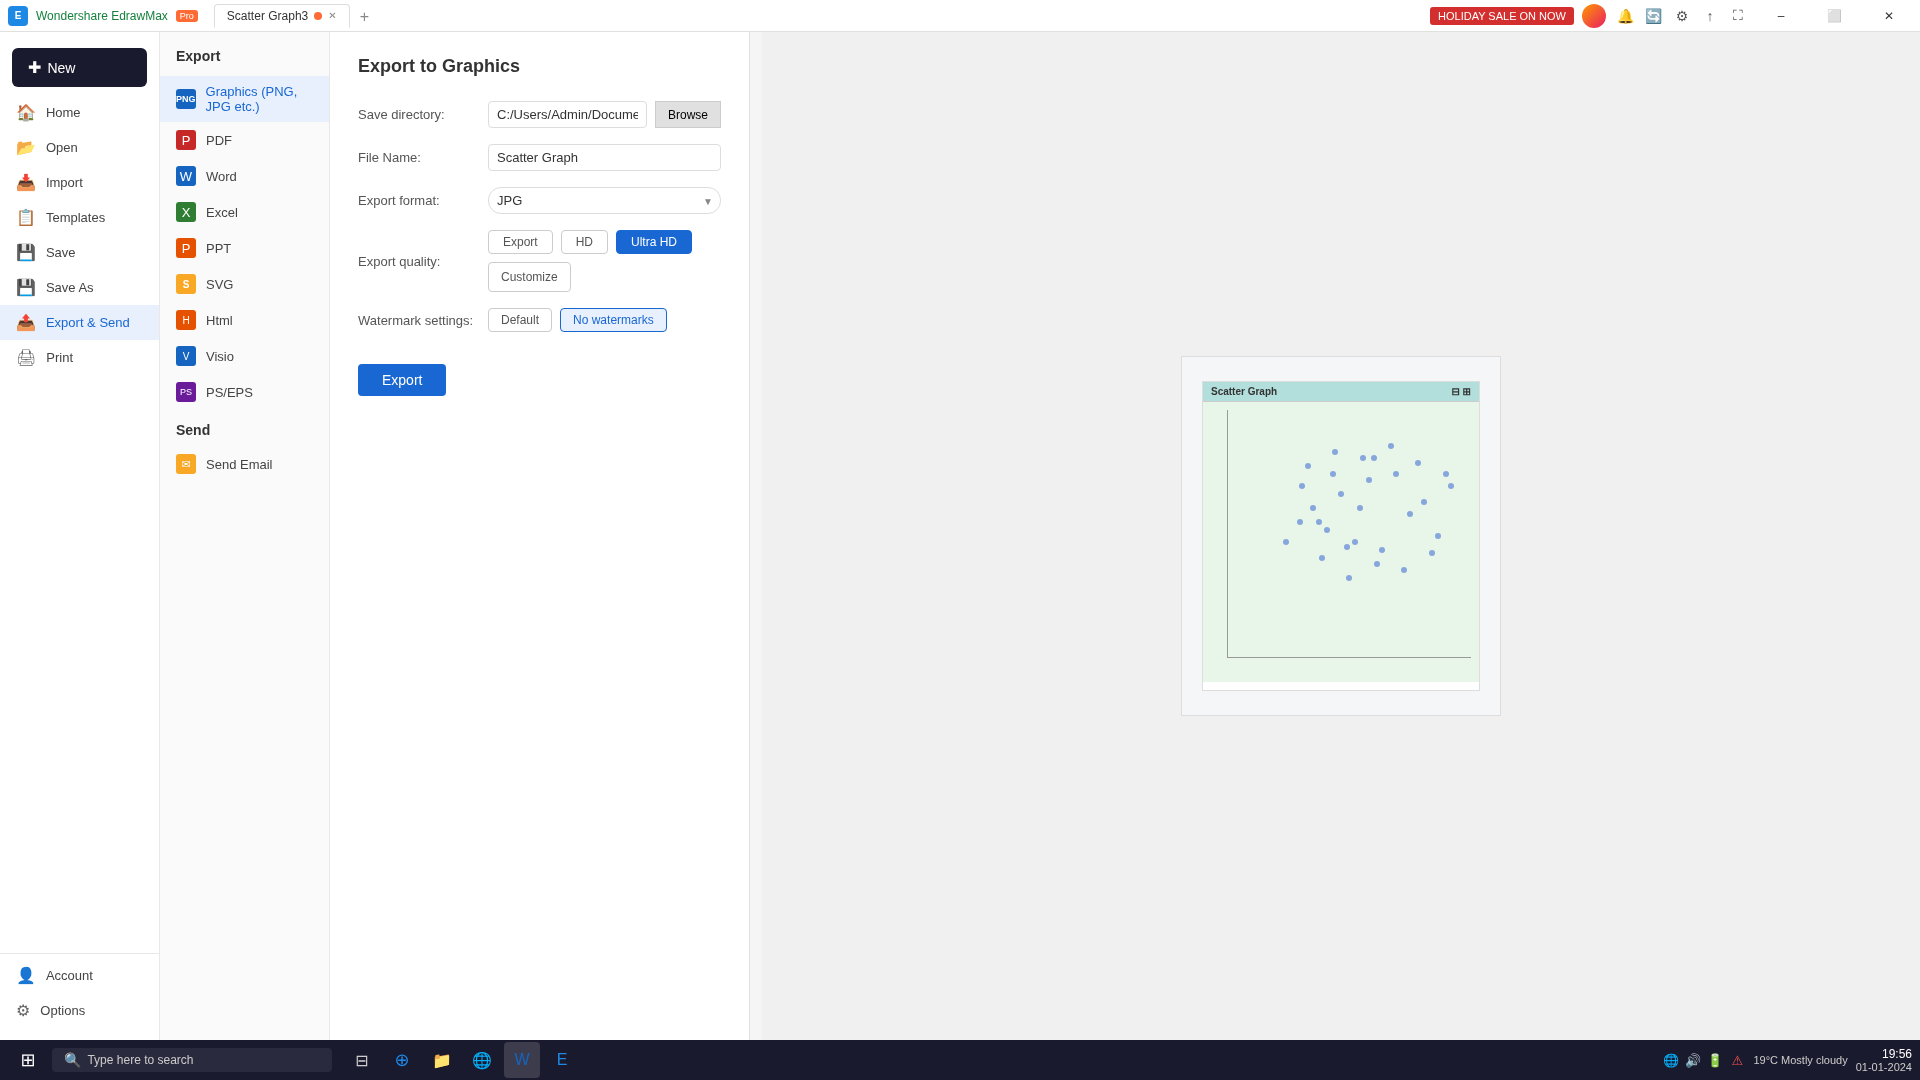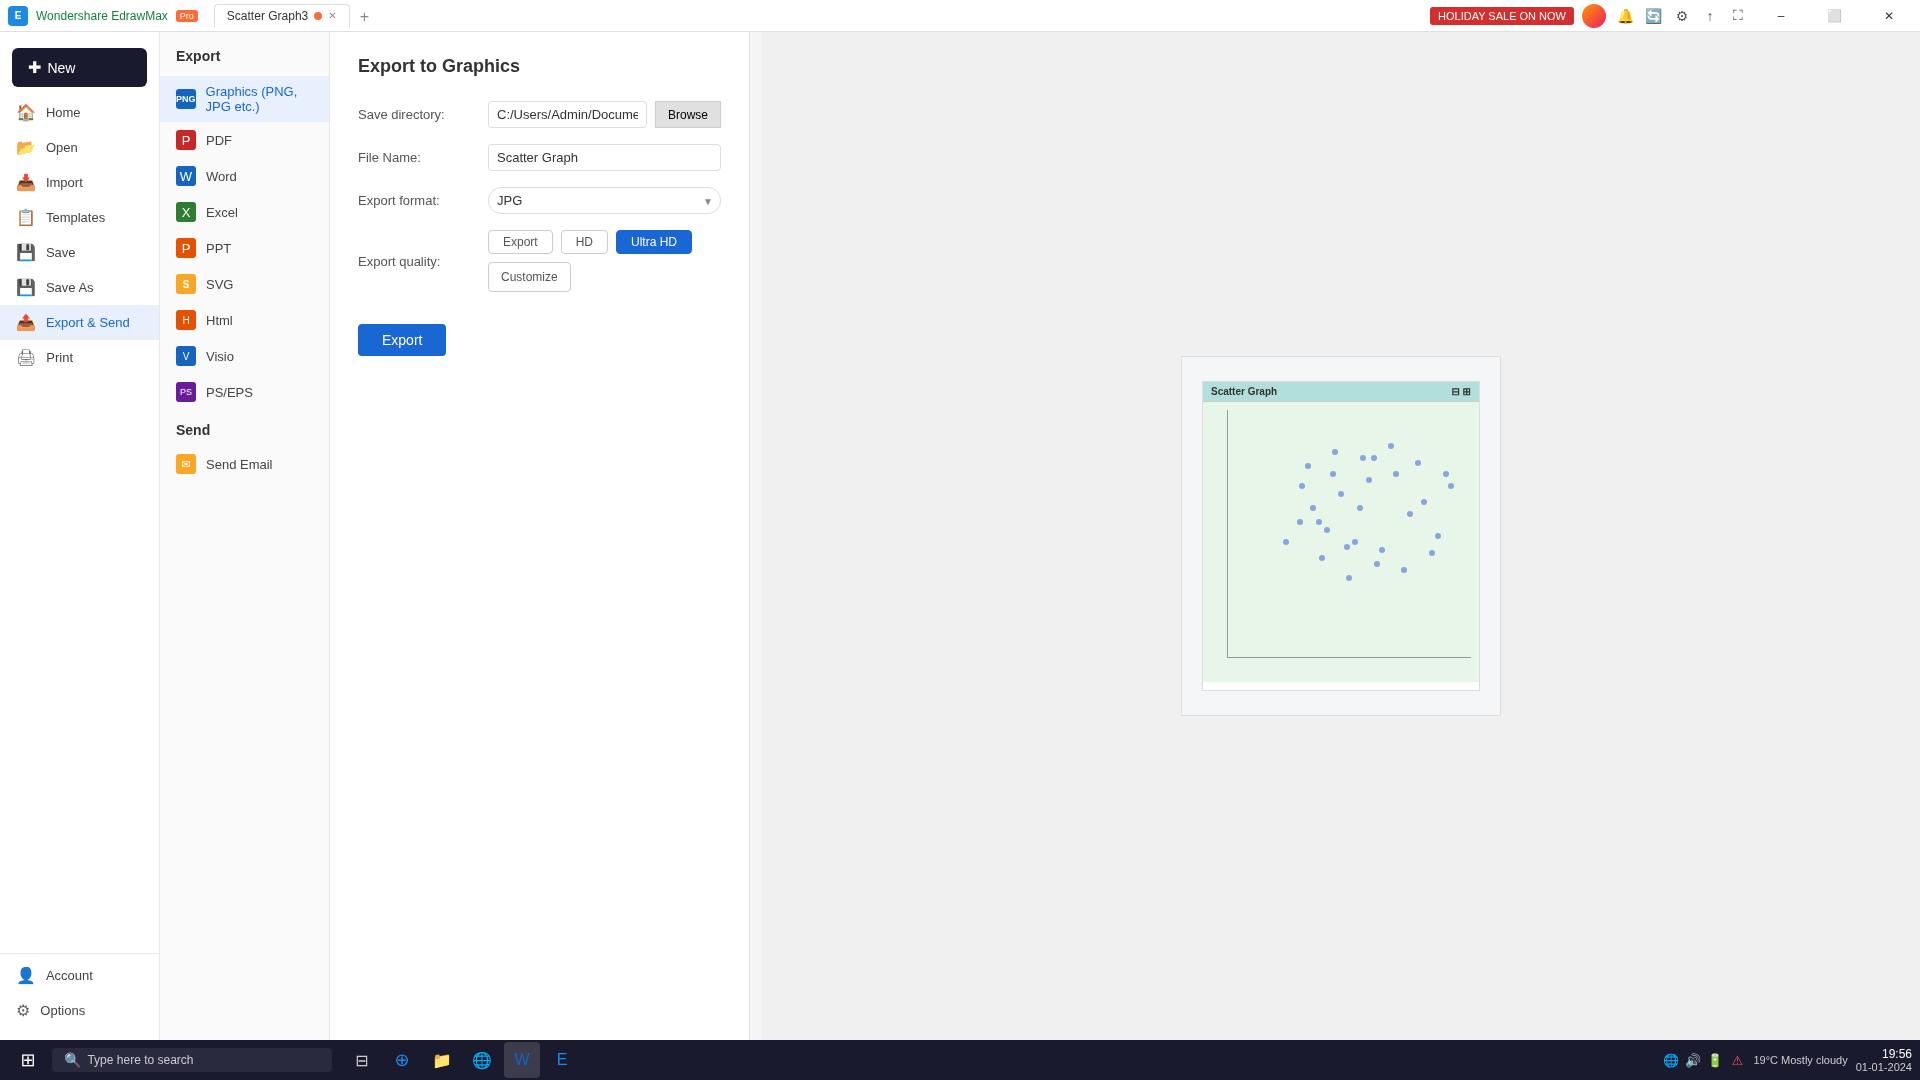--- a/index.html
+++ b/index.html
@@ -293,20 +293,29 @@
           <div class="quality-row">
             <button class="quality-btn">Export</button>
             <button class="quality-btn">HD</button>
             <button class="quality-btn active">Ultra HD</button>
           </div>
           <button class="customize-btn">Customize</button>
         </div>
       </div>
 
       
+      <div class="form-row">
+        <span class="form-label">Watermark settings:</span>
+        <div class="form-control">
+          <div class="watermark-row">
+            <button class="watermark-btn">Default</button>
+            <button class="watermark-btn active">No watermarks</button>
+          </div>
+        </div>
+      </div>
 
       
 
       <button class="export-btn">Export</button>
     </div>
 
     <div class="preview-area">
       <div class="preview-container">
         <div class="scatter-preview">
           <div class="scatter-header">

